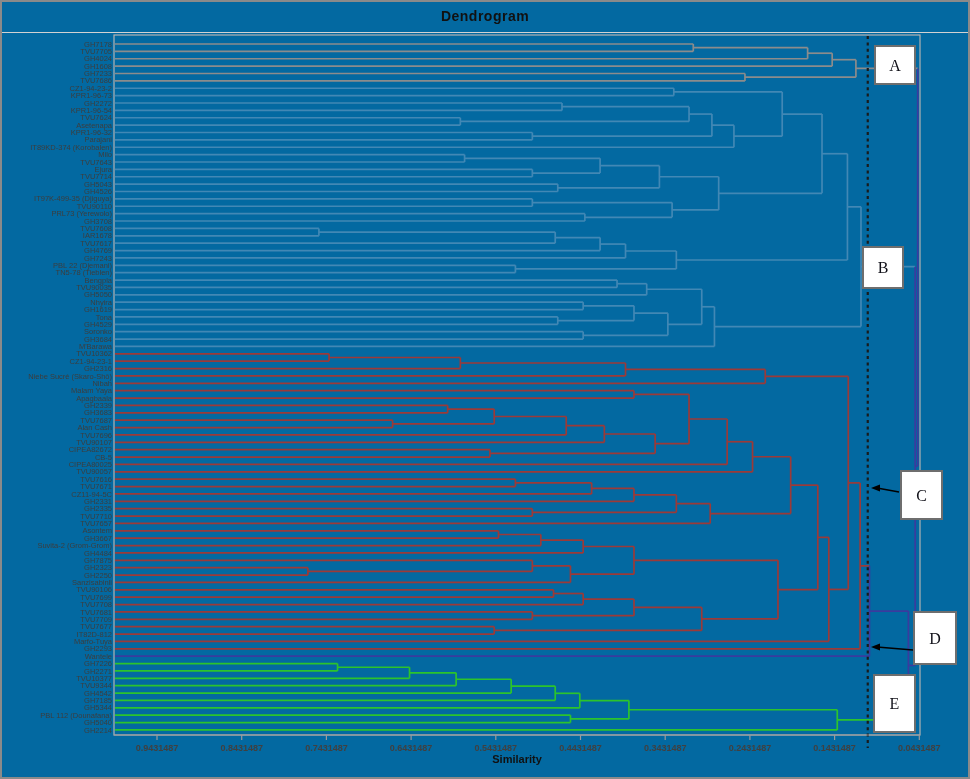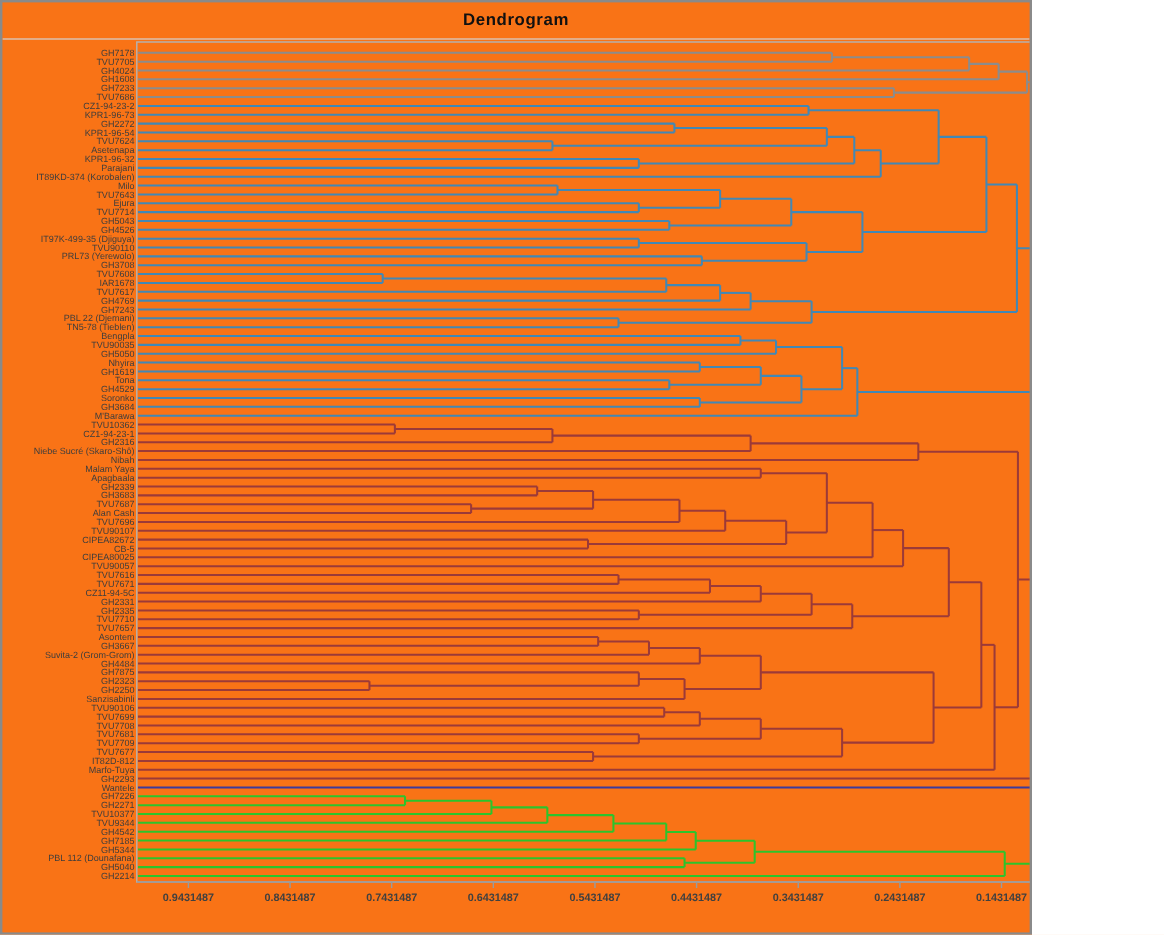--- a/index.html
+++ b/index.html
@@ -1,19 +1,19 @@
 <!DOCTYPE html>
 <html><head>
 <meta charset="utf-8">
 <style>
   html,body{margin:0;padding:0;background:#fff;}
   .figure{
     position:relative;
-    width:860px;height:779px;
-    background:#f97316;
+    width:970px;height:779px;
+    background:#0369a1;
     border:2px solid #8a8a8a;
     box-sizing:border-box;
     font-family:"Liberation Sans", sans-serif;
     overflow:hidden;
   }
   .title{
     position:absolute;top:6px;left:0;width:100%;
     text-align:center;
     font-size:14px;font-weight:bold;color:#111;
     letter-spacing:0.5px;
@@ -441,13 +441,14 @@
       <text x="919.5" y="498.5" text-anchor="middle" font-size="16" font-family="&quot;Liberation Serif&quot;, serif" fill="#101018">C</text>
       <rect x="912" y="610" width="42" height="52" fill="#ffffff" stroke="#6e6e6e" stroke-width="2"></rect>
       <text x="933" y="641.5" text-anchor="middle" font-size="16" font-family="&quot;Liberation Serif&quot;, serif" fill="#101018">D</text>
       <rect x="872" y="673" width="41" height="57" fill="#ffffff" stroke="#6e6e6e" stroke-width="2"></rect>
       <text x="892.5" y="707" text-anchor="middle" font-size="16" font-family="&quot;Liberation Serif&quot;, serif" fill="#101018">E</text>
       <line x1="897" y1="490" x2="875" y2="486" stroke="#000" stroke-width="1.5"></line>
       <polygon points="869,486 878,482.5 878,489.5" fill="#000"></polygon>
       <line x1="911" y1="648" x2="875" y2="645" stroke="#000" stroke-width="1.5"></line>
       <polygon points="869,645 878,641.5 878,648.5" fill="#000"></polygon>
     </svg>
+  <div class="xlabel">Similarity</div>
 </div>
 
 </body></html>

